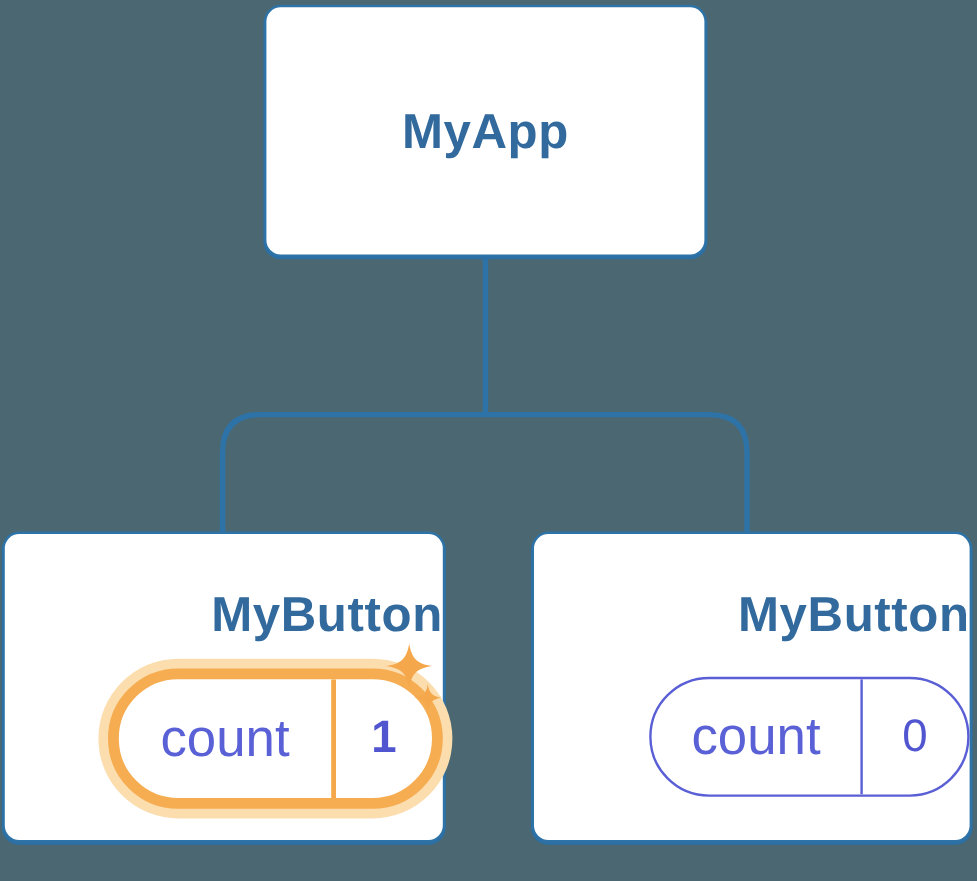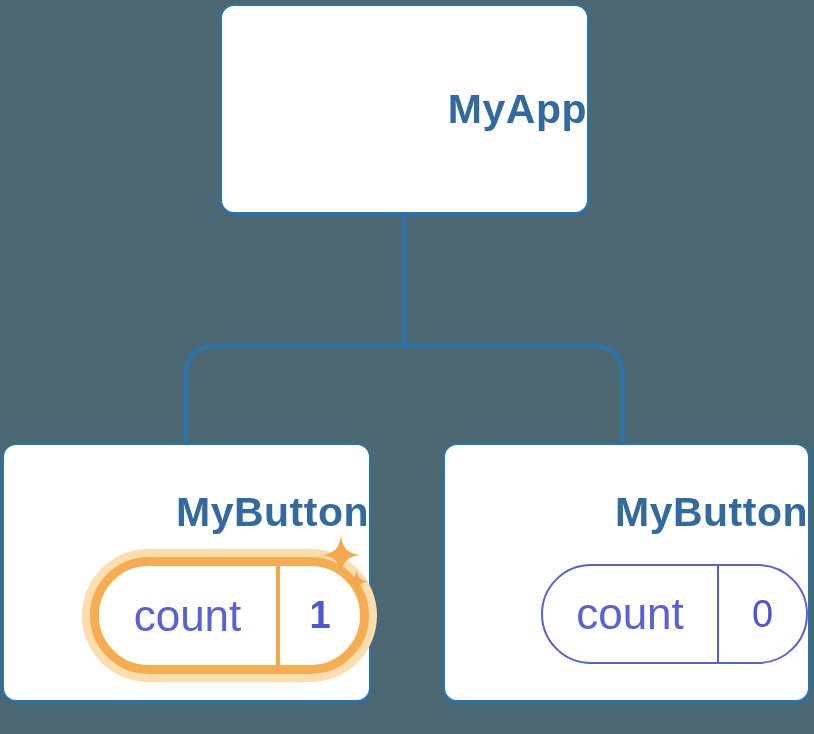--- a/index.html
+++ b/index.html
@@ -37,21 +37,21 @@
     letter-spacing: 0.5px;
     text-align: center;
   }
   .node-app {
     left: 220px;
     top: 4px;
     width: 369px;
     height: 210px;
     display: flex;
     align-items: center;
-    justify-content: flex-end;
+    justify-content: center;
   }
   .node-button {
     top: 443px;
     width: 369px;
     height: 259px;
     display: flex;
     flex-direction: column;
     align-items: flex-end;
   }
   .node-button-left  { left: 2px; }

